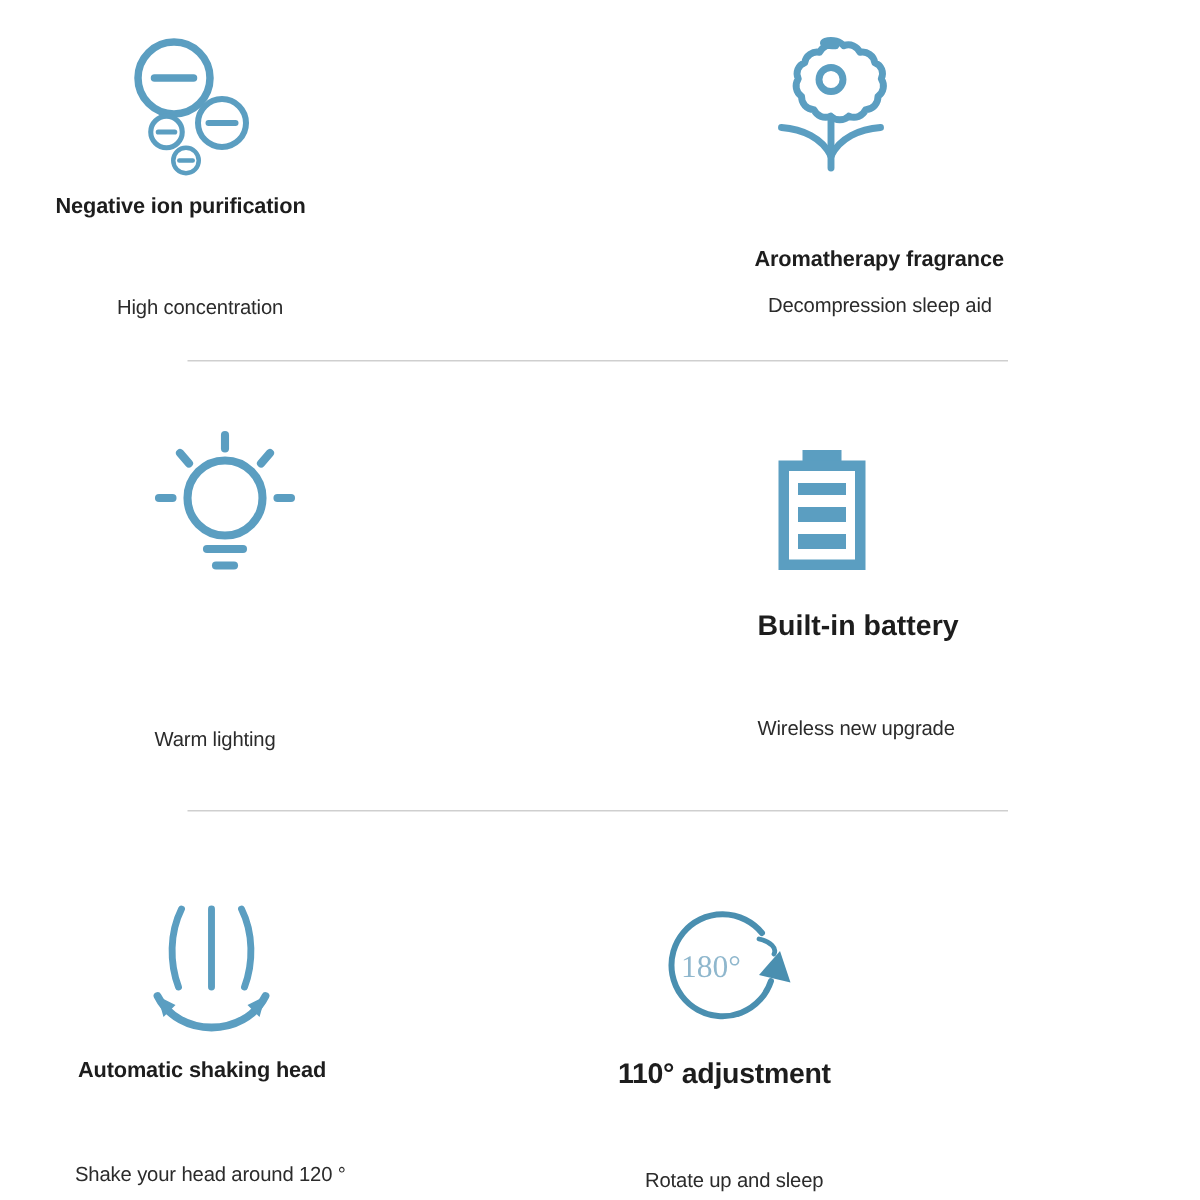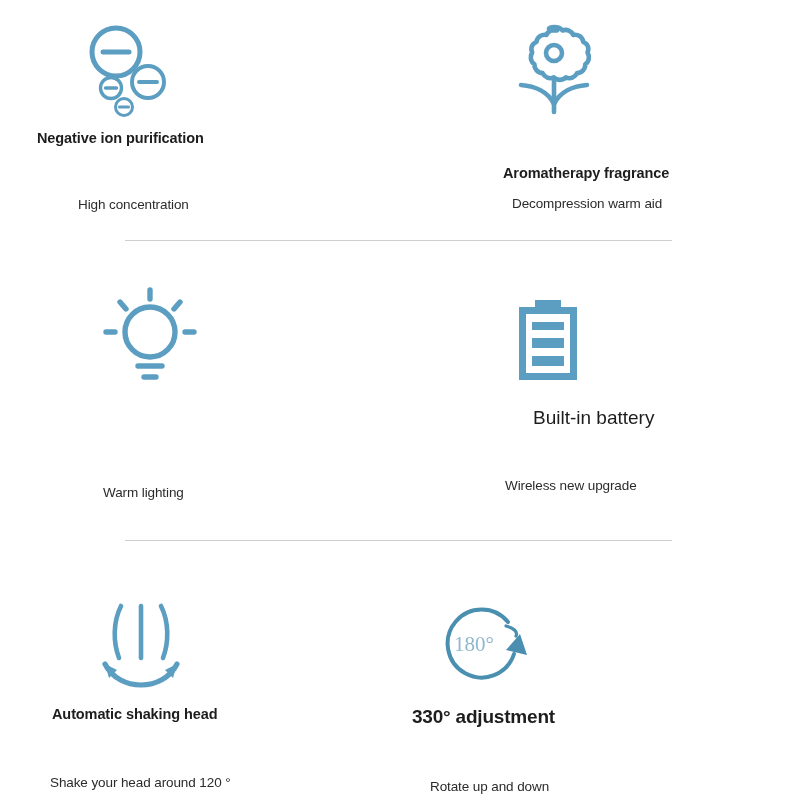--- a/index.html
+++ b/index.html
@@ -61,23 +61,22 @@
   
   .title {
     font-size: 14.5px;
     font-weight: 700;
     color: #1d1d1d;
     letter-spacing: -0.1px;
     white-space: nowrap;
   }
   .title.big {
     font-size: 19px;
-    font-weight: 400;
+    font-weight: 700;
     letter-spacing: 0px;
-    margin-left: 28px;
   }
   .title.big-bold {
     font-size: 19px;
     font-weight: 700;
     letter-spacing: -0.2px;
   }
   .subtitle {
     font-size: 13.5px;
     font-weight: 400;
     color: #2b2b2b;
@@ -162,21 +161,21 @@
                    c0.6-4.7 5.3-7.9 9.9-6.9
                    c1.8-3.8 6.3-6.2 10.8-4.4
                    C34.5 10.5 37 7 43 7 Z" stroke="#5b9ec1" stroke-width="4.6" stroke-linejoin="round" fill="none"></path>
           <circle cx="43" cy="33" r="8" stroke="#5b9ec1" stroke-width="4.6"></circle>
           <path d="M43 58 L43 92" stroke="#5b9ec1" stroke-width="4.6" stroke-linecap="round"></path>
           <path d="M43 84 C37 72 24 66 10 65" stroke="#5b9ec1" stroke-width="4.6" stroke-linecap="round" fill="none"></path>
           <path d="M43 84 C49 72 62 66 76 65" stroke="#5b9ec1" stroke-width="4.6" stroke-linecap="round" fill="none"></path>
         </svg>
       </span>
       <span class="t-abs title ttl">Aromatherapy fragrance</span>
-      <span class="t-abs subtitle sub">Decompression warm aid</span>
+      <span class="t-abs subtitle sub">Decompression sleep aid</span>
     </div>
   </div>
 
   <div class="divider divider-1"></div>
 
   <div class="row row-2">
 
     <div class="cell c3">
       <span class="icon">
         <svg width="104" height="104" viewBox="0 0 104 104" fill="none">
@@ -230,18 +229,18 @@
 
     <div class="cell c6">
       <span class="icon">
         <svg width="108" height="96" viewBox="0 0 108 96" fill="none">
           <path d="M74 22 A34 34 0 1 0 80 54" stroke="#4a8fb0" stroke-width="4" stroke-linecap="round" fill="none"></path>
           <path d="M72 26 C80 28 84 32 82 36" stroke="#4a8fb0" stroke-width="3.2" stroke-linecap="round" fill="none"></path>
           <path d="M86 34 L93 55 L72 50 Z" fill="#4a8fb0"></path>
           <text x="20" y="51" font-family="'Liberation Serif','DejaVu Serif',serif" font-size="21" fill="#8fb7cd">180°</text>
         </svg>
       </span>
-      <span class="t-abs title big-bold ttl">330° adjustment</span>
-      <span class="t-abs subtitle sub">Rotate up and down</span>
+      <span class="t-abs title big-bold ttl">110° adjustment</span>
+      <span class="t-abs subtitle sub">Rotate up and sleep</span>
     </div>
   </div>
 
 </div>
 
 </body></html>

